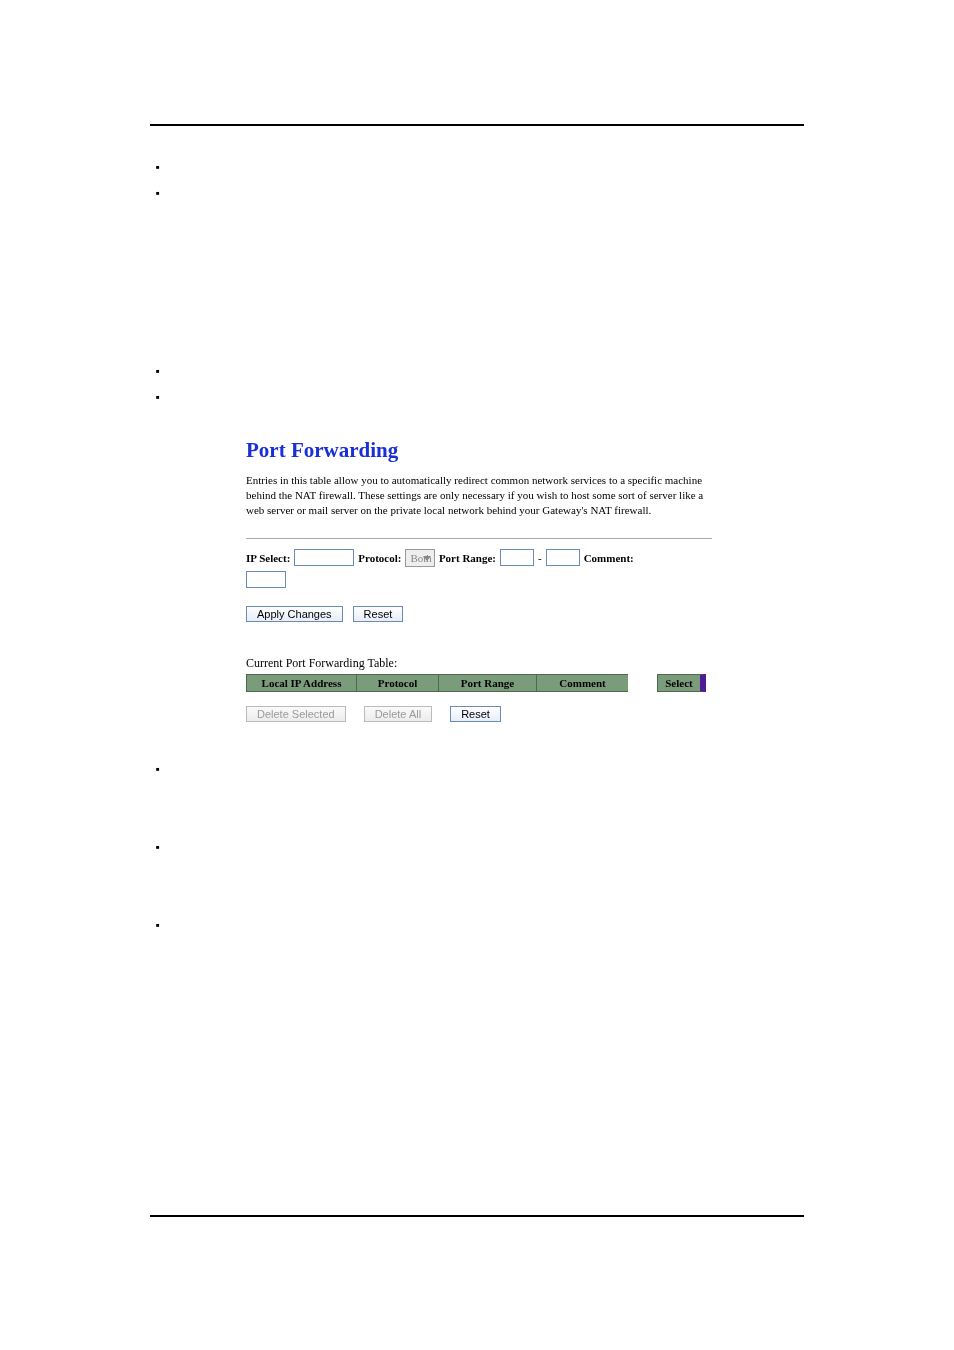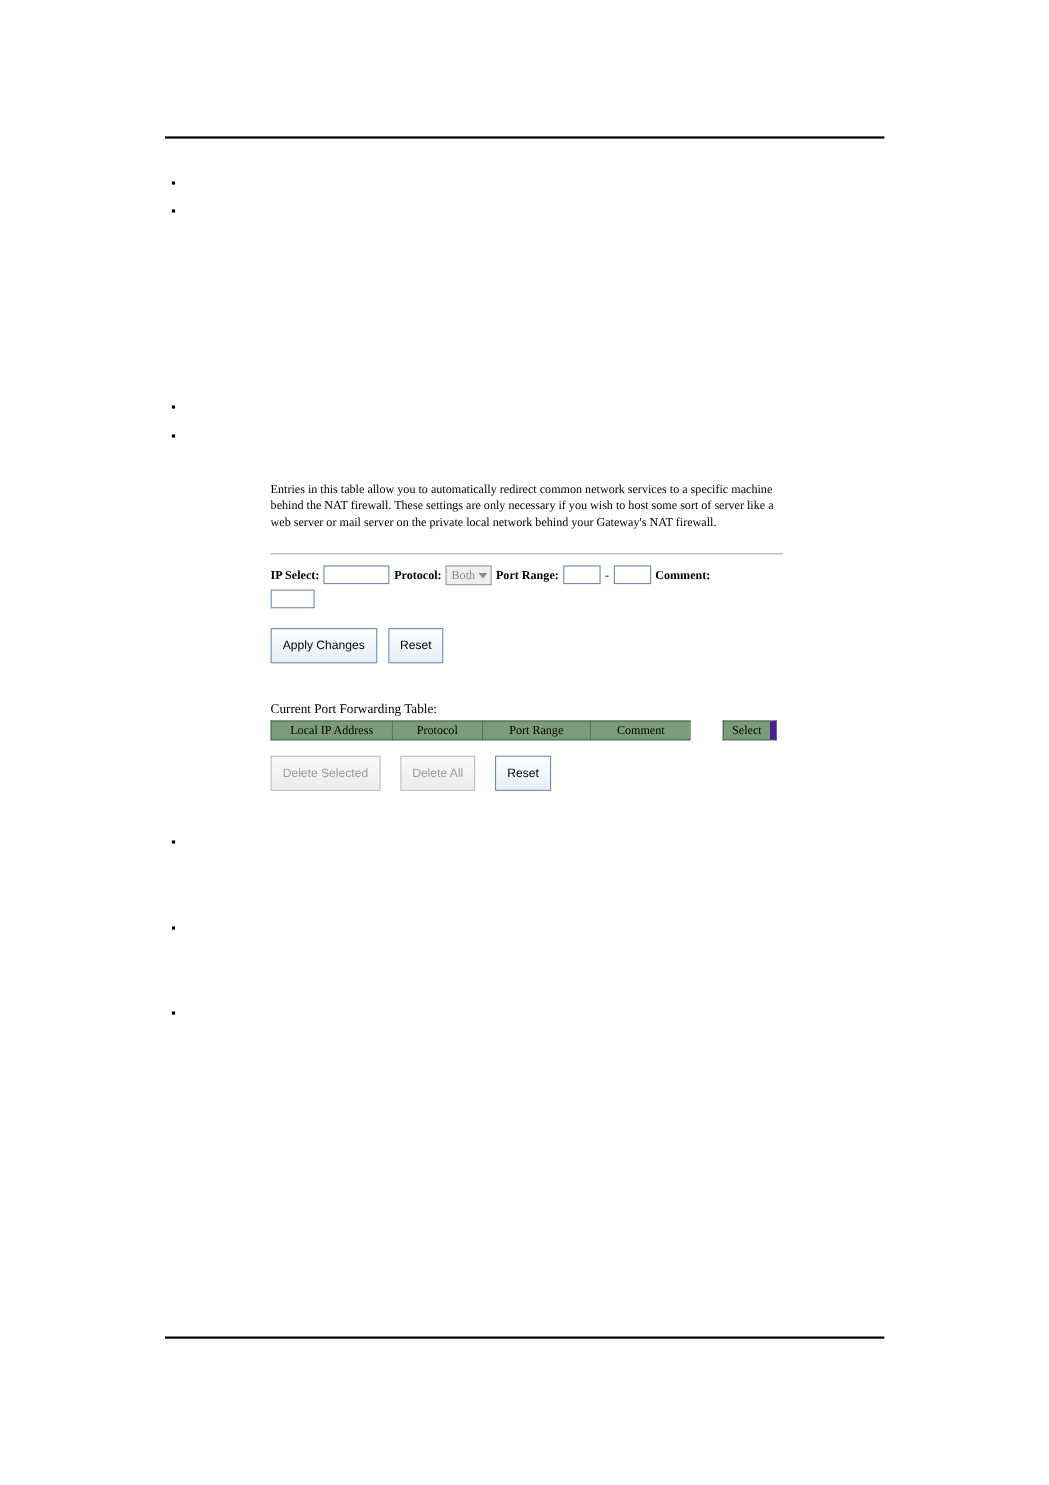--- a/index.html
+++ b/index.html
@@ -102,21 +102,21 @@
   .w34 { width: 34px; }
   .w40 { width: 40px; }
   .sel {
     border: 1px solid #999;
     background: #eee;
     height: 18px;
     font-size: 11px;
     color: #888;
     display: inline-flex;
     align-items: center;
-    padding: 0 14px 0 4px;
+    padding: 0 2px 0 4px;
     position: relative;
     box-sizing: border-box;
   }
   .sel::after {
     content: "";
     position: absolute;
     right: 3px;
     top: 6px;
     border-left: 4px solid transparent;
     border-right: 4px solid transparent;
@@ -125,38 +125,38 @@
   .comment-row { margin-top:4px; }
   .btn-row { margin-top: 18px; display:flex; gap:10px; }
   .btn {
     font-family: Arial, sans-serif;
     font-size: 11px;
     padding: 2px 10px;
     border: 1px solid #6b8ab5;
     background: linear-gradient(#fdfeff,#e7eef8);
     color: #000;
     box-sizing: border-box;
-    height: 32px;
+    height: 16px;
     display:inline-flex; align-items:center;
   }
   .btn.disabled {
     color: #9a9a9a;
     border-color: #bbb;
     background: linear-gradient(#fafafa,#ececec);
   }
   .tbl-title {
     font-weight: normal;
     font-size: 12px;
     margin: 34px 0 3px 0;
   }
   .tblhdr {
     display: grid;
     grid-template-columns: 110px 82px 98px 92px 78px;
     font-size: 11px;
-    font-weight: normal;
+    font-weight: bold;
   }
   .tblhdr > div {
     background: #7b9c7b;
     border: 1px solid #4d6a4d;
     border-right: none;
     padding: 2px 4px;
     text-align: center;
     box-sizing: border-box;
   }
   .tblhdr > div:last-child { border-right: 6px solid #4c1d95; margin-left: 29px; }
@@ -195,20 +195,21 @@
   </ul>
 
   <div class="gap"></div>
 
   <ul class="bullets">
     <li></li>
     <li></li>
   </ul>
 
   <div class="shot">
+    <div class="shot-title">Port Forwarding</div>
     <div class="shot-desc">Entries in this table allow you to automatically redirect common network services to a specific machine behind the NAT firewall. These settings are only necessary if you wish to host some sort of server like a web server or mail server on the private local network behind your Gateway's NAT firewall.</div>
     <div class="shot-sep"></div>
 
 
     <div class="form-row2">
       <span class="lbl-b">IP Select:</span>
       <span class="txtin w60"></span>
 
       <span class="lbl-b">Protocol:</span>
       <span class="sel">

